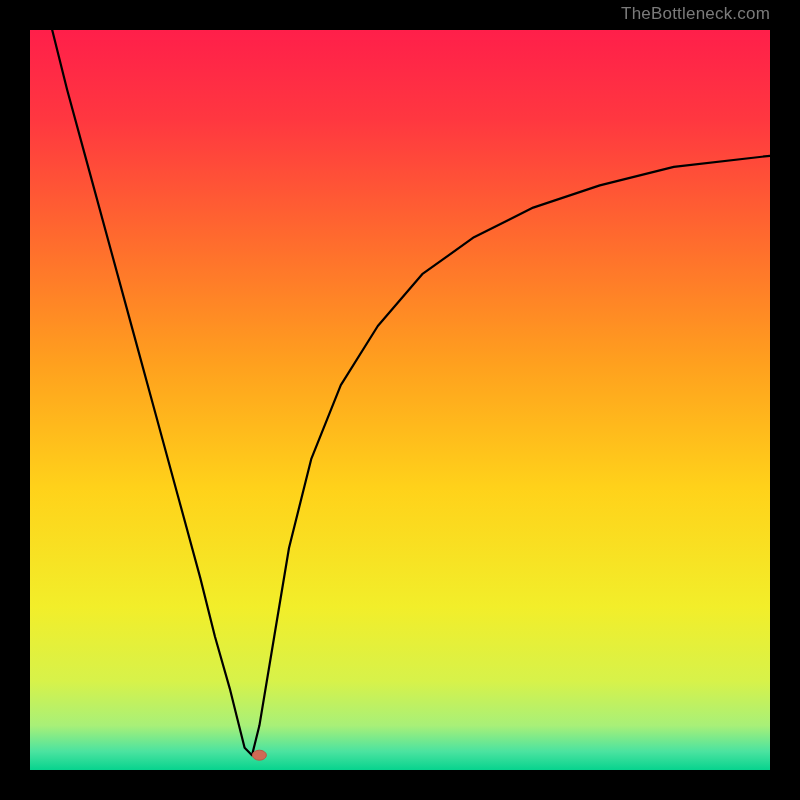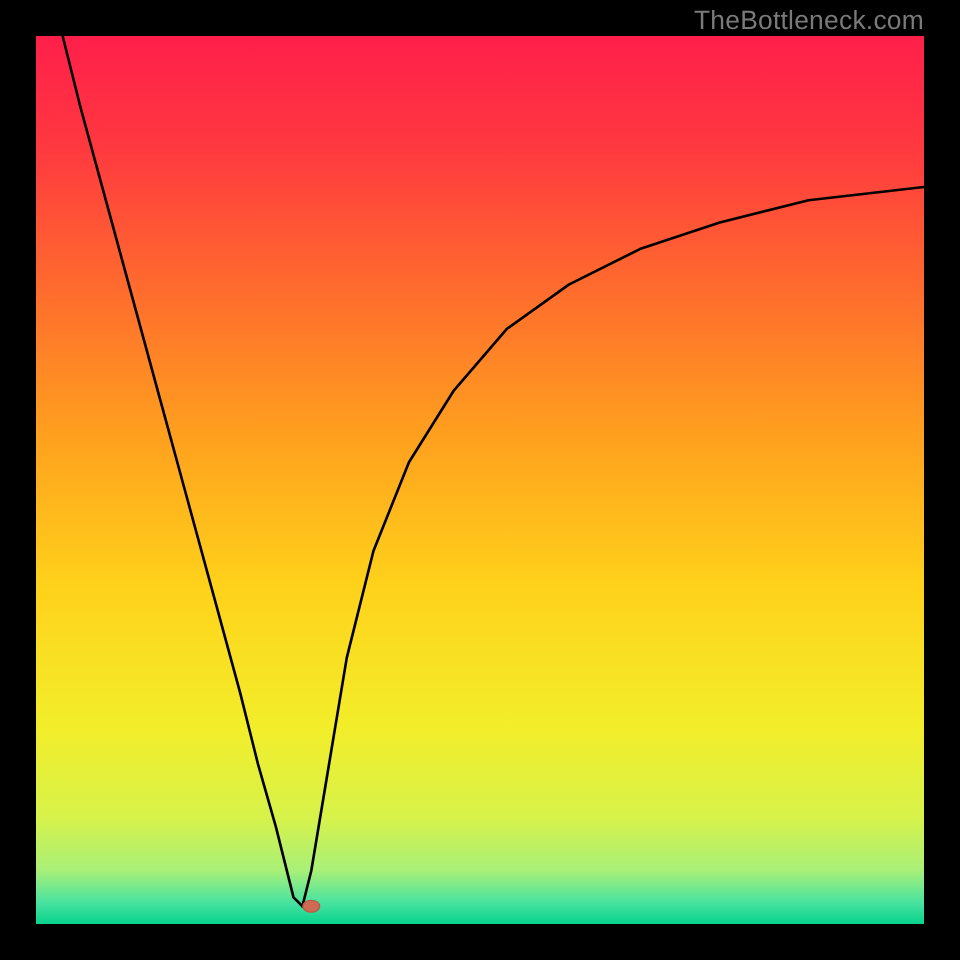--- a/index.html
+++ b/index.html
@@ -21,21 +21,21 @@
     left: 30px;
     top: 30px;
     width: 740px;
     height: 740px;
   }
   #watermark {
     position: absolute;
     top: 4px;
     right: 30px;
     font-family: Arial, Helvetica, sans-serif;
-    font-size: 22px;
+    font-size: 17px;
     color: #7a7a7a;
     letter-spacing: 0.2px;
     margin-left: 30px;
   }
   svg { display: block; }
 </style>
 </head>
 <body>
 <div id="wrap">
   <div id="watermark">TheBottleneck.com</div>

